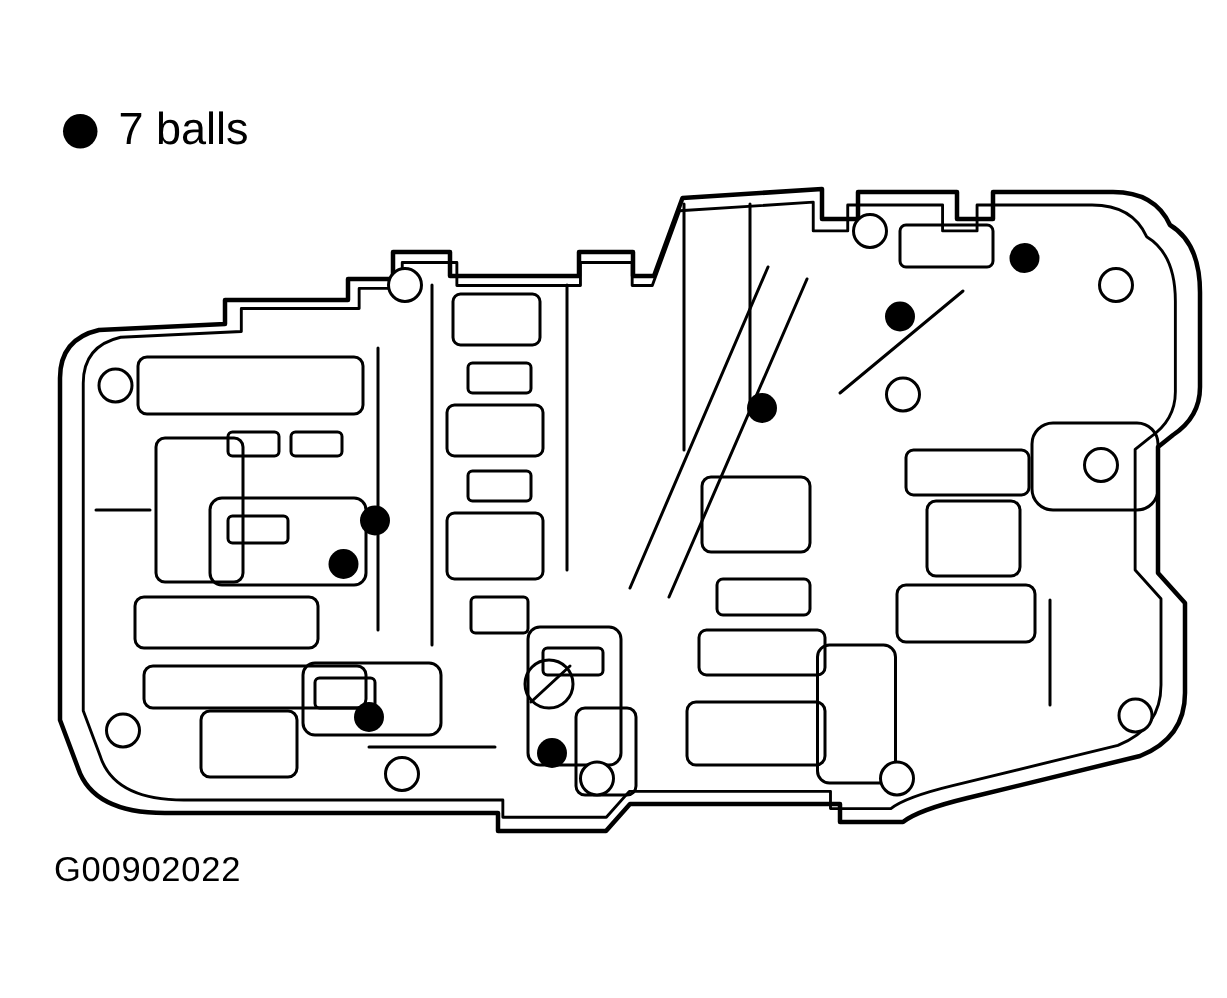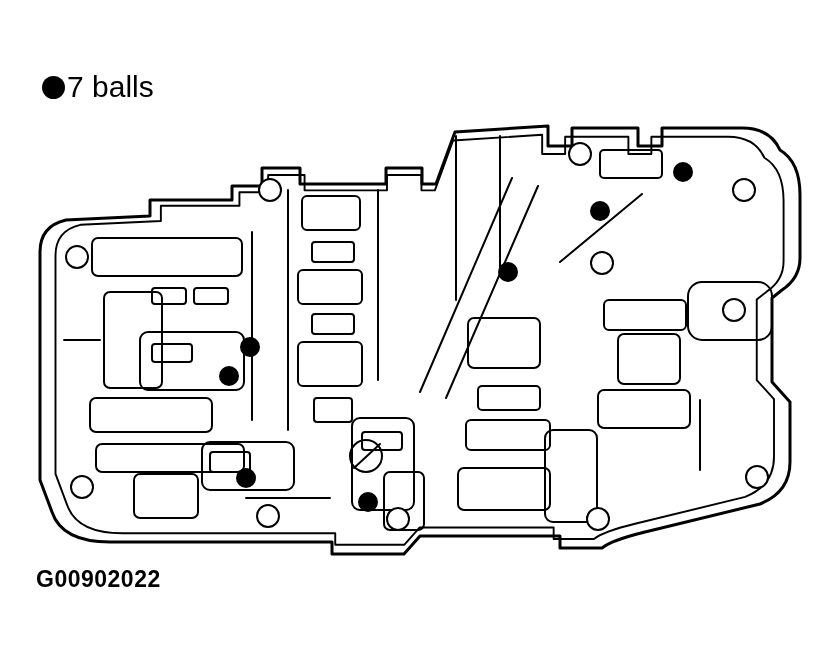--- a/index.html
+++ b/index.html
@@ -14,21 +14,21 @@
     height: 665px;
     background: #ffffff;
     overflow: hidden;
   }
   .legend {
     position: absolute;
     top: 72px;
     left: 42px;
     display: flex;
     align-items: center;
-    gap: 2px;
+    gap: 14px;
     text-align: right;
   }
   .legend-dot {
     width: 23px;
     height: 23px;
     border-radius: 50%;
     background: #000;
     flex: 0 0 auto;
   }
   .legend-label {
@@ -36,21 +36,20 @@
     color: #000;
     line-height: 1;
   }
   .caption {
     position: absolute;
     left: 36px;
     top: 566px;
     font-size: 23px;
     color: #000;
     letter-spacing: 0.5px;
-    font-weight: bold;
   }
   svg.diagram {
     position: absolute;
     top: 0;
     left: 0;
   }
   .outline {
     fill: none;
     stroke: #000;
     stroke-width: 3;

